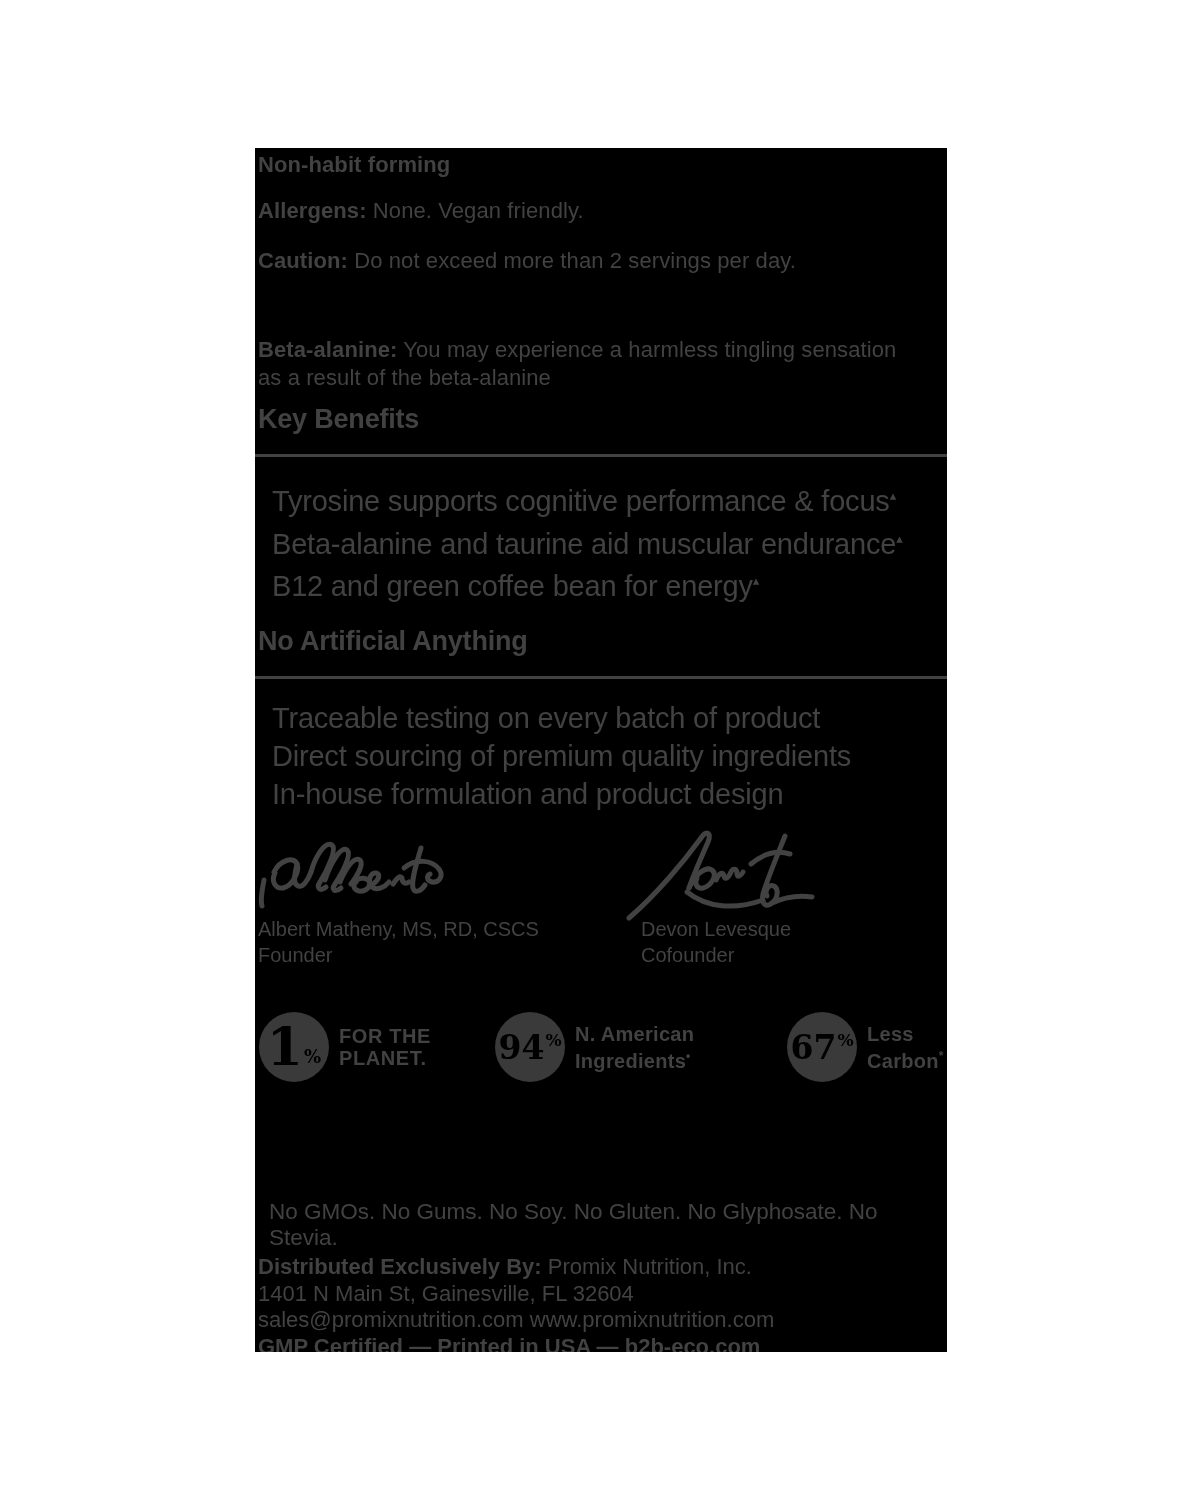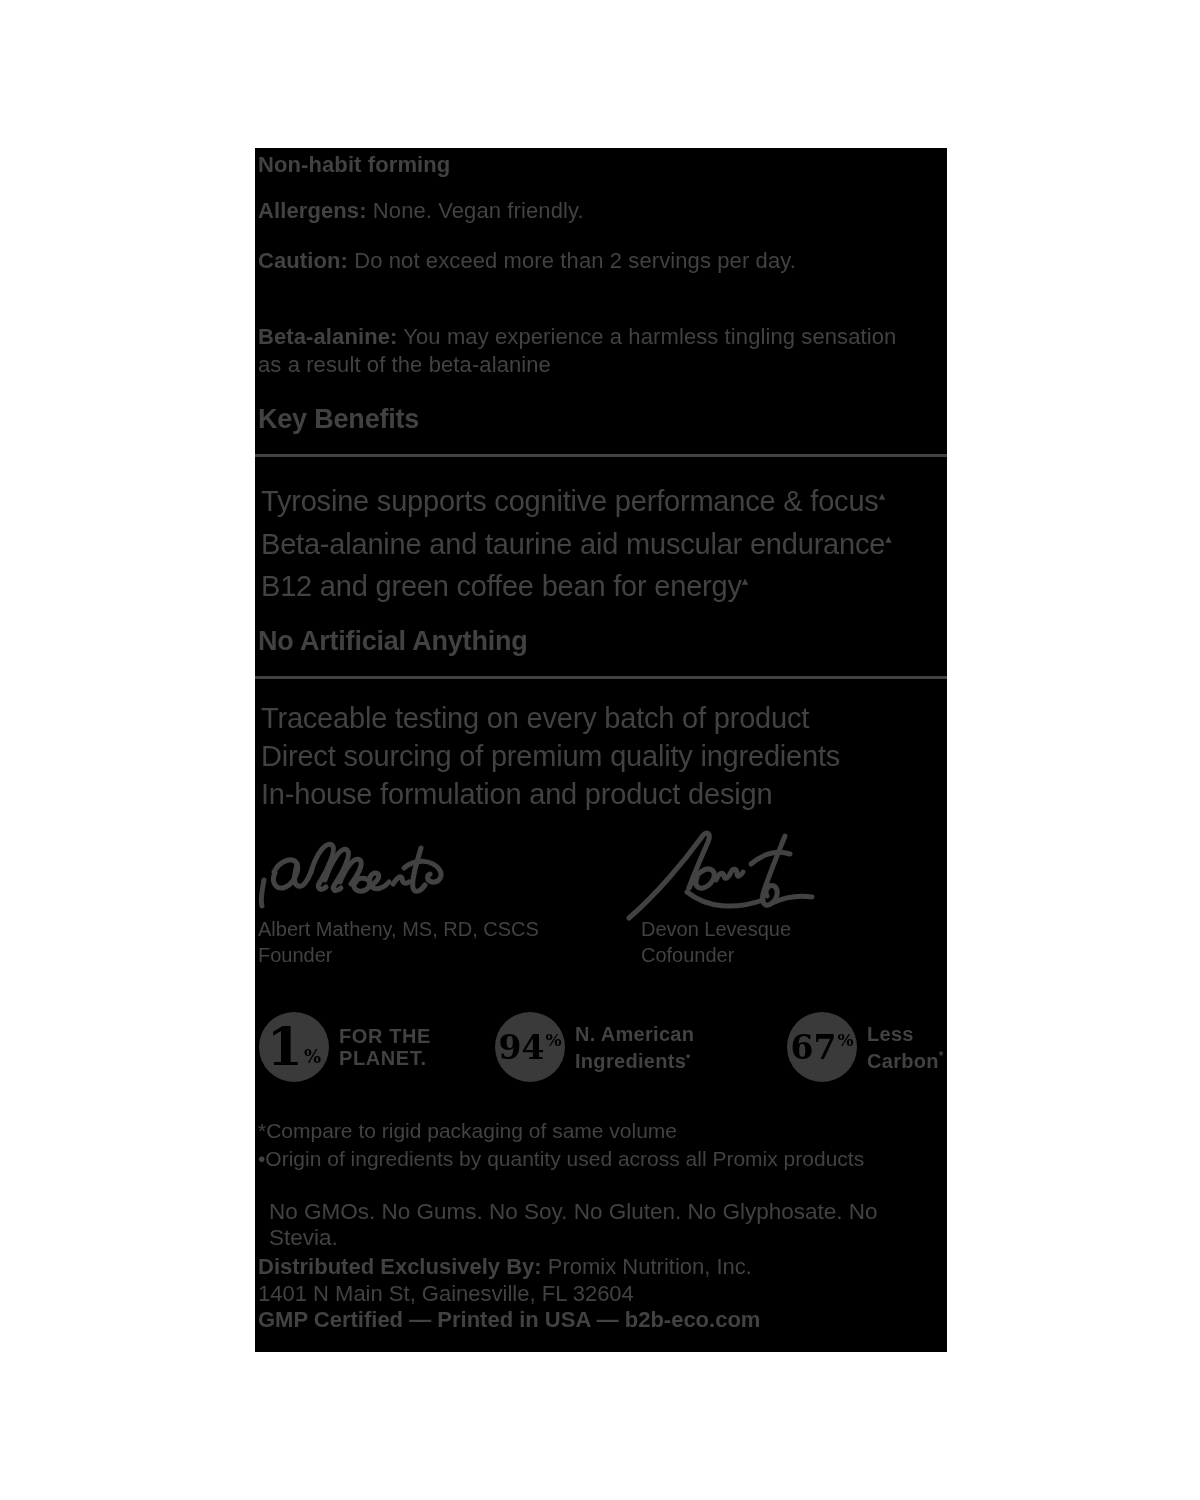--- a/index.html
+++ b/index.html
@@ -11,21 +11,21 @@
   }
   .label {
     position:absolute; left:255px; top:148px; width:692px; height:1204px;
     background:#000000; color:#424242; overflow:hidden;
   }
   .abs { position:absolute; }
   .note { left:3px; font-size:22px; line-height:28px; letter-spacing:0.1px; }
   .b { font-weight:700; }
   .section-heading { left:3px; font-size:27px; font-weight:700; letter-spacing:-0.2px; }
   .rule { left:0; width:692px; height:3px; background:#424242; }
-  .biglines { left:6px; font-size:29px; line-height:38px; font-weight:400; letter-spacing:-0.2px; }
+  .biglines { left:17px; font-size:29px; line-height:38px; font-weight:400; letter-spacing:-0.2px; }
   .biglines sup, .tri { font-size:13px; }
   .sig-svg { stroke:#424242; fill:none; stroke-width:5; stroke-linecap:round; stroke-linejoin:round; }
   .sig-block { font-size:20px; line-height:26px; }
   .badge { top:864px; display:flex; align-items:center; }
   .badge-circle {
     width:70px; height:70px; border-radius:50%; background:#3a3a3a; color:#000000;
     display:flex; align-items:center; justify-content:center; flex:0 0 auto;
     font-family:"DejaVu Serif", serif; font-weight:700;
   }
   .badge-circle .num-big { font-size:52px; line-height:52px; }
@@ -49,21 +49,21 @@
       <span class="b">Non-habit forming</span><span></span>
     </div>
     <div class="abs note" style="top:49px">
       <span class="b">Allergens:</span><span> None. Vegan friendly.</span>
     </div>
     <div class="abs note" style="top:99px">
       <div>
         <span class="b">Caution:</span><span> Do not exceed more than 2 servings per day.</span>
       </div>
     </div>
-    <div class="abs note" style="top:175px">
+    <div class="abs note" style="top:188px">
       <div>
         <span class="b">Beta-alanine:</span><span> You may experience a harmless tingling sensation</span>
       </div>
       <div>as a result of the beta-alanine</div>
     </div>
 
     <div class="abs section-heading" style="top:256px">Key Benefits</div>
     <div class="abs rule" style="top:306px"></div>
     <div class="abs biglines" style="top:329px">
       <div><span>Tyrosine supports cognitive performance &amp; focus</span><sup class="tri">▴</sup></div>
@@ -134,29 +134,26 @@
       <div class="badge-circle">
         <span class="num">67</span>
           <span class="pct">%</span>
       </div>
       <div class="badge-label">
         <div>Less</div>
         <div><span>Carbon</span><sup>*</sup></div>
       </div>
     </div>
 
-    <div class="abs fine" style="top:969px">
-      <div>*Compare to rigid packaging of same volume</div>
-      <div>•Origin of ingredients by quantity used across all Promix products</div>
-    </div>
 
     <div class="abs claims" style="top:1051px">No GMOs. No Gums. No Soy. No Gluten. No Glyphosate. No Stevia.</div>
 
     <div class="abs dist" style="top:1106px">
       <div>
         <span class="b">Distributed Exclusively By:</span><span> Promix Nutrition, Inc.</span>
       </div>
       <div>1401 N Main St, Gainesville, FL 32604</div>
+      <div>sales@promixnutrition.com www.promixnutrition.com</div>
       <div class="b">GMP Certified — Printed in USA — b2b-eco.com</div>
     </div>
 
   </div>
 </div>
 
 </body></html>

